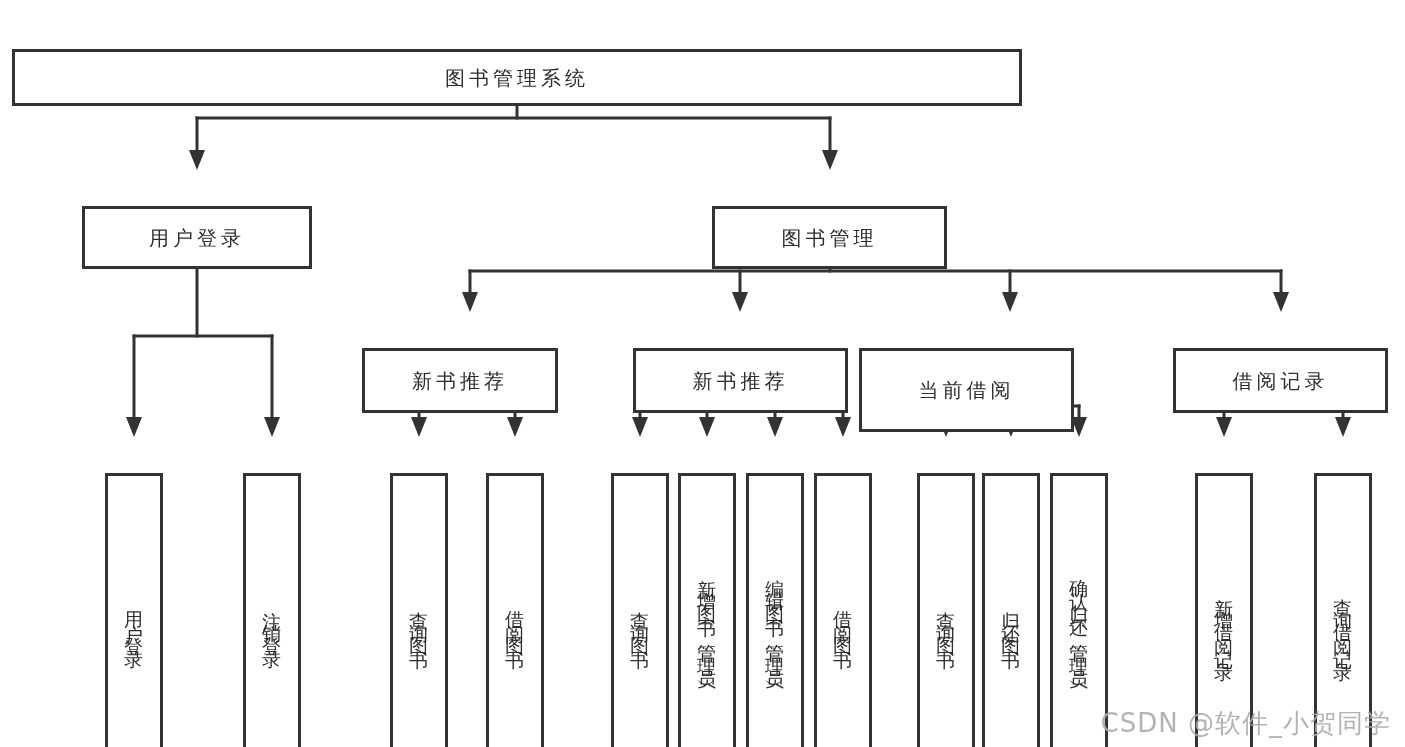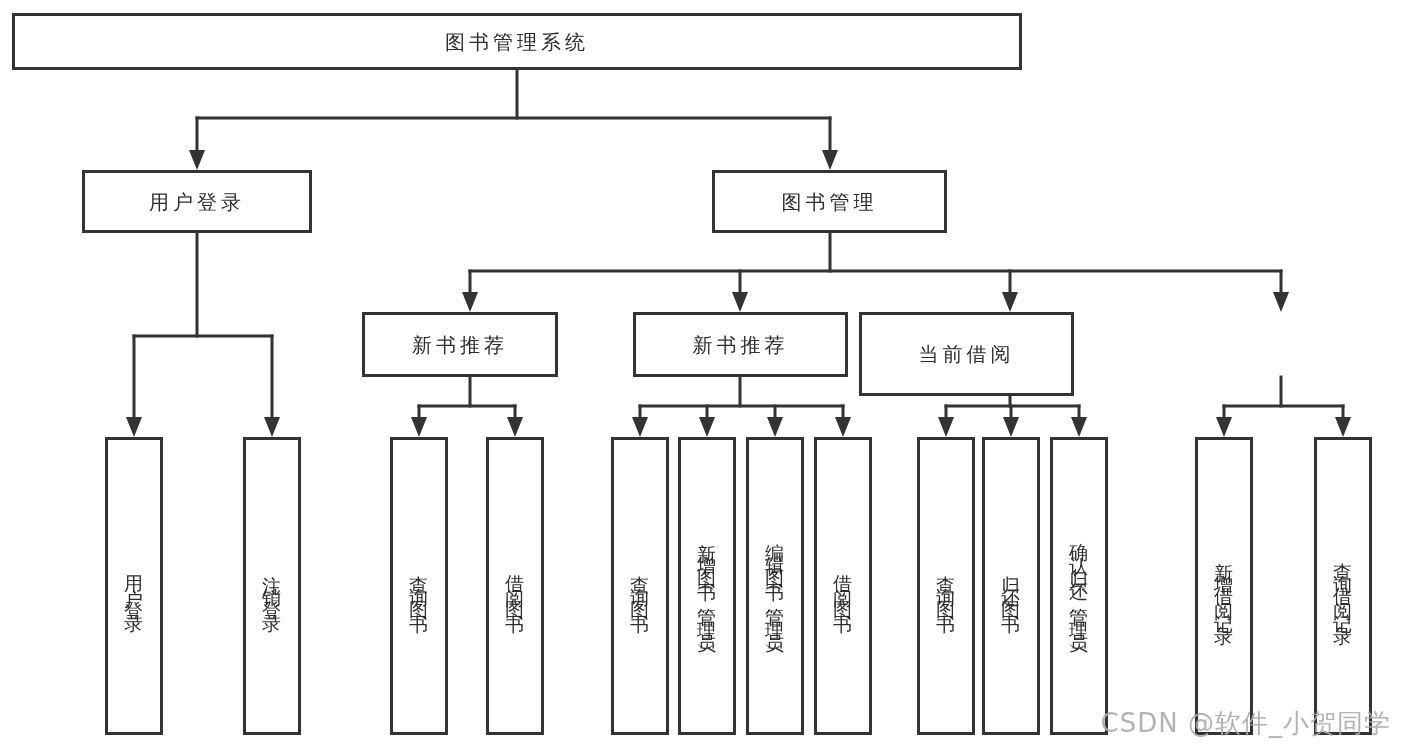--- a/index.html
+++ b/index.html
@@ -26,20 +26,21 @@
   .node {
     position: absolute;
     box-sizing: border-box;
     background: #ffffff;
     border: 3px solid #333333;
     color: #2d2d2d;
     display: flex;
     align-items: center;
     justify-content: center;
     z-index: 2;
+    margin-top: 36px;
   }
   .hbox {
     font-size: 20px;
     letter-spacing: 4px;
     line-height: 1;
     white-space: nowrap;
   }
   .vbox {
     width: 58px;
     top: 437px;
@@ -141,20 +142,21 @@
   </svg>
 
   <div class="node hbox" style="left:12px; top:13px; width:1010px; height:57px;">图书管理系统</div>
 
   <div class="node hbox" style="left:82px; top:170px; width:230px; height:63px;">用户登录</div>
   <div class="node hbox" style="left:712px; top:170px; width:235px; height:63px;">图书管理</div>
 
   <div class="node hbox" style="left:362px; top:312px; width:196px; height:65px;">新书推荐</div>
   <div class="node hbox" style="left:633px; top:312px; width:215px; height:65px;">新书推荐</div>
   <div class="node hbox" style="left:859px; top:312px; width:215px; height:84px;">当前借阅</div>
+  <div class="node hbox" style="left:1173px; top:312px; width:215px; height:65px;">借阅记录</div>
 
   <div class="node vbox" style="left:105px;">用户登录</div>
   <div class="node vbox" style="left:243px;">注销登录</div>
 
   <div class="node vbox" style="left:390px;">查询图书</div>
   <div class="node vbox" style="left:486px;">借阅图书</div>
 
   <div class="node vbox" style="left:611px;">查询图书</div>
   <div class="node vbox" style="left:678px;">新增图书（管理员）</div>
   <div class="node vbox" style="left:746px;">编辑图书（管理员）</div>

